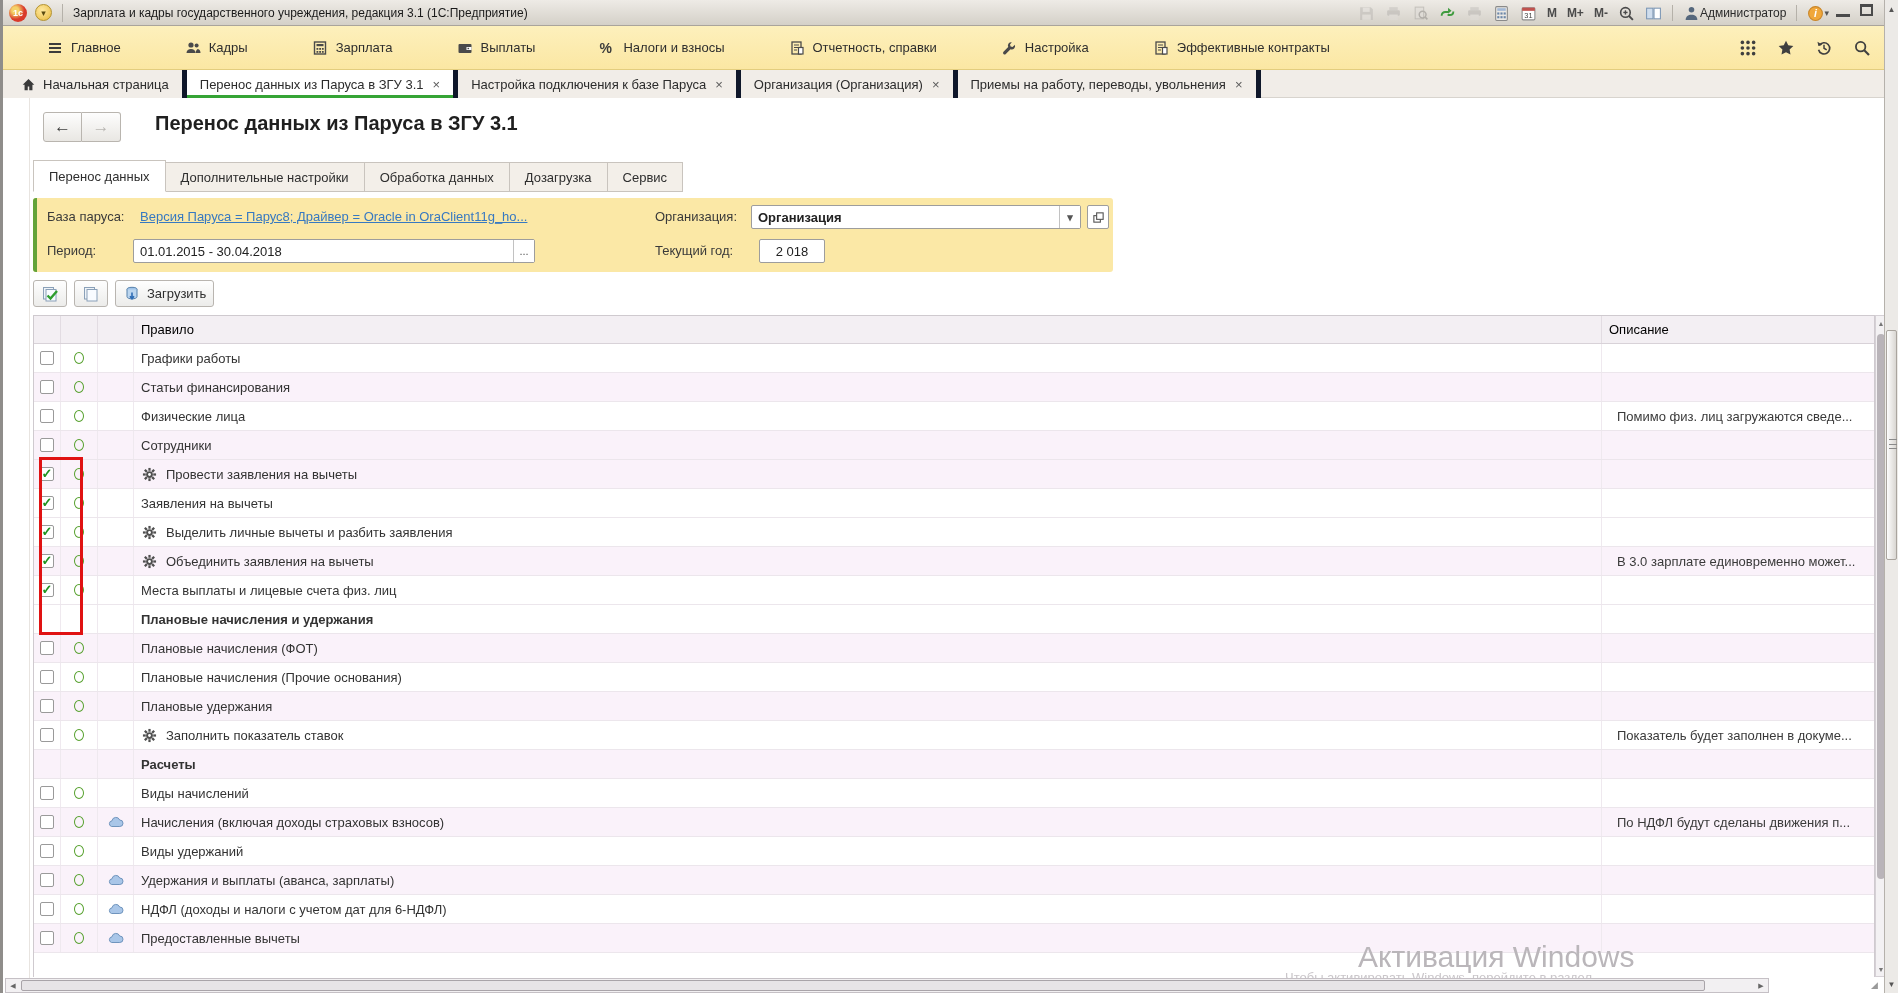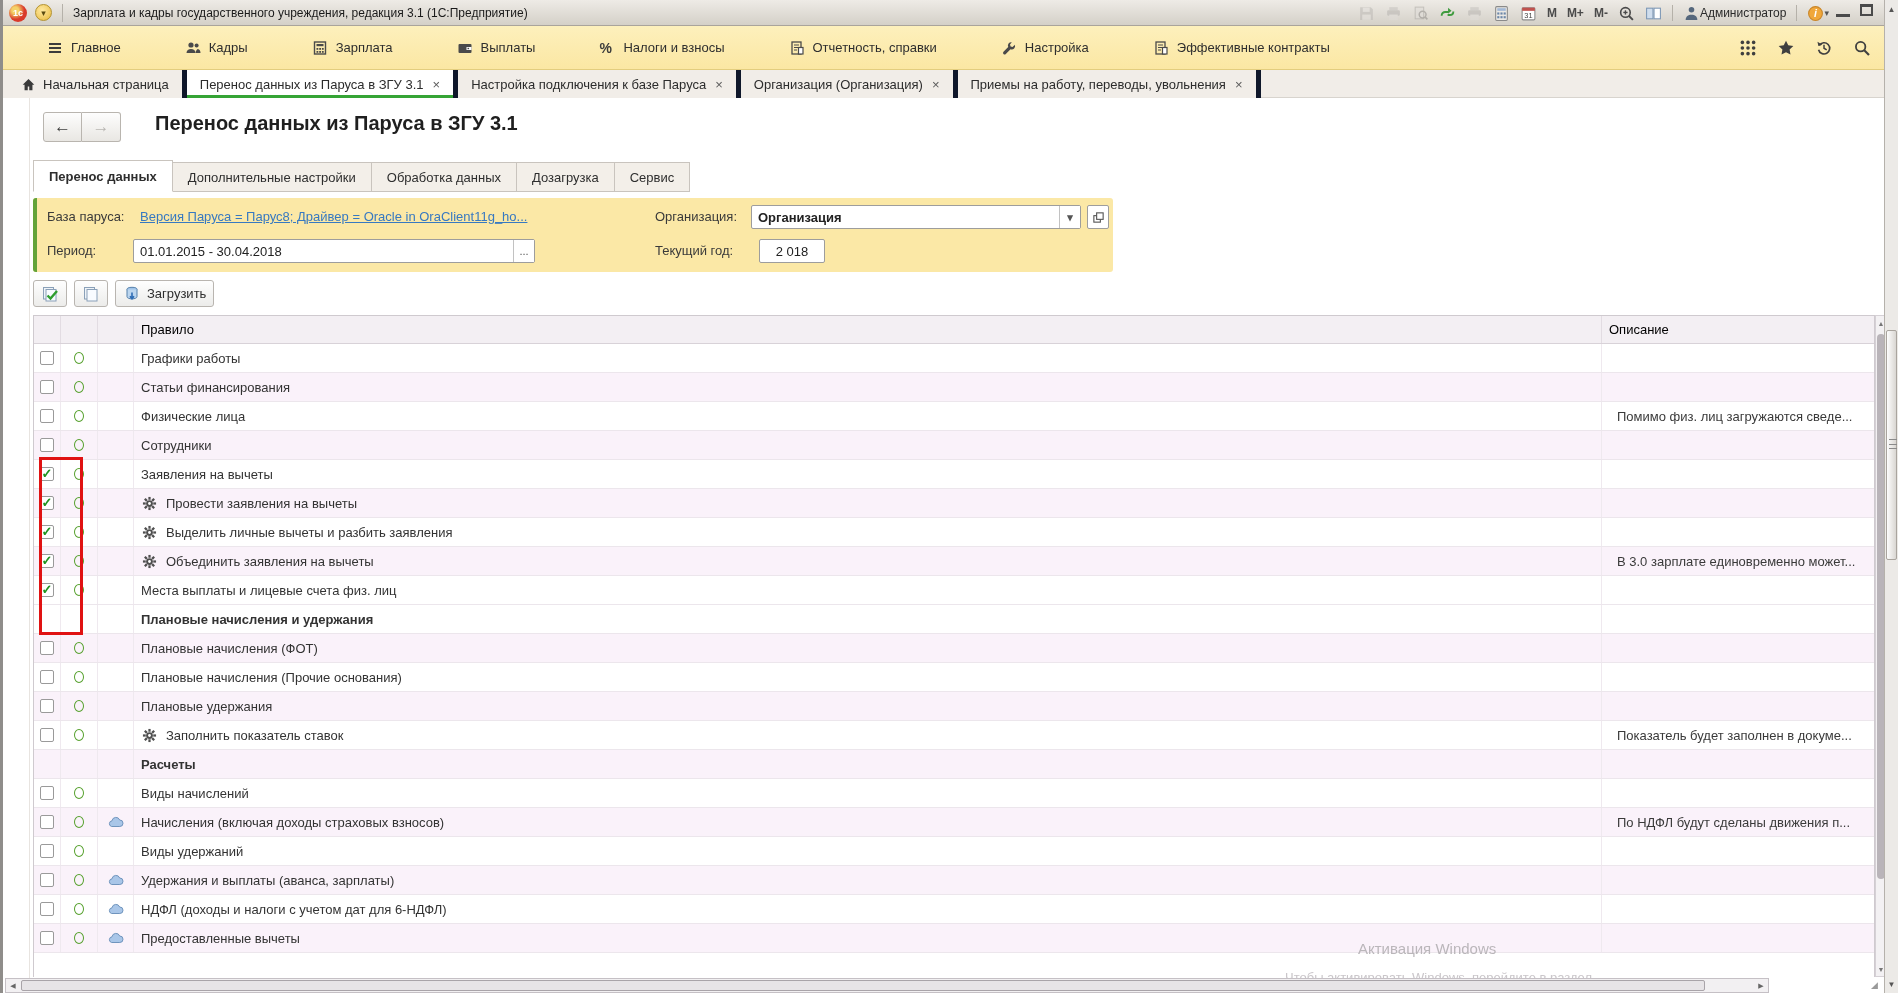--- a/index.html
+++ b/index.html
@@ -64,21 +64,21 @@
     display:flex; align-items:center; justify-content:center; font-size:17px; font-weight:bold; }
   .navbtn.back { border-radius:3px 0 0 3px; color:#3c3c3c; }
   .navbtn.fwd  { border-radius:0 3px 3px 0; border-left:none; color:#b8b6b2; }
 
   .page-title { position:absolute; left:152px; top:14px; font-size:20px; font-weight:bold; color:#1f1f1f; }
 
   .subtabs { position:absolute; left:30px; top:62px; display:flex; align-items:flex-end; height:32px; }
   .subtab { padding:0 15px; height:30px; line-height:29px; font-size:13px; color:#2e2e2e;
     background:#f3efe9; border:1px solid #c9c4be; border-left:none; cursor:pointer; }
   .subtab:first-child { border-left:1px solid #c9c4be; }
-  .subtab.active { background:#fff; height:32px; line-height:31px; border-bottom:1px solid #fff; font-weight:bold; }
+  .subtab.active { background:#fff; height:32px; line-height:31px; border-bottom:1px solid #fff; font-weight:normal; }
 
   
   .panel { position:absolute; left:30px; top:100px; width:1080px; height:74px; background:#fbe8a6;
     border-radius:3px; }
   .panel::before { content:""; position:absolute; left:0; top:0; bottom:0; width:4px; background:#63a33a;
     border-radius:3px 0 0 3px; }
   .plabel { position:absolute; font-size:13px; color:#3a3a3a; }
   .plink { position:absolute; font-size:13px; color:#3779c1; text-decoration:underline; cursor:pointer;
     white-space:nowrap; }
   .field { position:absolute; background:#fff; border:1px solid #9d9d9d; border-radius:2px; height:24px;
@@ -148,21 +148,21 @@
   .outerbar .arr { position:absolute; left:0; width:13px; height:14px; color:#555; font-size:8px;
     display:flex; align-items:center; justify-content:center; }
   .outerbar .thumb { position:absolute; left:1px; top:330px; width:11px; height:230px;
     background:linear-gradient(90deg,#fdfdfd,#d9d6d2); border:1px solid #a9a49e; border-radius:2px; }
   .outerbar .grip { position:absolute; left:2px; top:108px; width:8px; height:10px;
     border-top:1px solid #8a8a8a; border-bottom:1px solid #8a8a8a; }
   .outerbar .grip::after { content:""; display:block; margin-top:4px; border-top:1px solid #8a8a8a; }
   .corner-grip { position:absolute; left:1868px; top:882px; font-size:9px; color:#9a9a9a; }
 
   
-  .wm1 { position:absolute; left:1355px; top:842px; font-size:15px; color:#bab6ba; }
+  .wm1 { position:absolute; left:1355px; top:842px; font-size:30px; color:#bab6ba; }
   .wm2 { position:absolute; left:1282px; top:872px; font-size:13px; color:#cac6ca; height:8px; overflow:hidden; }
 </style>
 </head>
 <body>
 
 <div class="window">
 
   <div class="titlebar">
     <span class="logo-1c">1с</span>
     <span class="sysmenu-btn">▾</span>
@@ -541,33 +541,20 @@
           <div class="t-row alt">
             <div class="c c-cb">
               <span class="cb"></span>
             </div>
             <div class="c c-st">
               <span class="st-circle"></span>
             </div>
             <div class="c c-ic"></div>
             <div class="c c-rule">
               <span>Сотрудники</span>
-            </div>
-            <div class="c c-desc"></div>
-          </div>
-          <div class="t-row">
-            <div class="c c-cb">
-              <span class="cb on"></span>
-            </div>
-            <div class="c c-st">
-              <span class="st-circle"></span>
-            </div>
-            <div class="c c-ic"></div>
-            <div class="c c-rule">
-              <span>Заявления на вычеты</span>
             </div>
             <div class="c c-desc"></div>
           </div>
           <div class="t-row alt">
             <div class="c c-cb">
               <span class="cb on"></span>
             </div>
             <div class="c c-st">
               <span class="st-circle"></span>
             </div>
@@ -594,20 +581,33 @@
             <div class="c c-desc"></div>
           </div>
           <div class="t-row">
             <div class="c c-cb">
               <span class="cb on"></span>
             </div>
             <div class="c c-st">
               <span class="st-circle"></span>
             </div>
             <div class="c c-ic"></div>
+            <div class="c c-rule">
+              <span>Заявления на вычеты</span>
+            </div>
+            <div class="c c-desc"></div>
+          </div>
+          <div class="t-row">
+            <div class="c c-cb">
+              <span class="cb on"></span>
+            </div>
+            <div class="c c-st">
+              <span class="st-circle"></span>
+            </div>
+            <div class="c c-ic"></div>
             <div class="c c-rule sub">
               <span class="gear-ic">
                 <svg viewBox="0 0 16 16">
                   <g stroke="#4f4f4f" stroke-width="2.4">
                     <line x1="8" y1="1" x2="8" y2="4"></line>
                     <line x1="8" y1="12" x2="8" y2="15"></line>
                     <line x1="1" y1="8" x2="4" y2="8"></line>
                     <line x1="12" y1="8" x2="15" y2="8"></line>
                     <line x1="3" y1="3" x2="5.2" y2="5.2"></line>
                     <line x1="10.8" y1="10.8" x2="13" y2="13"></line>

